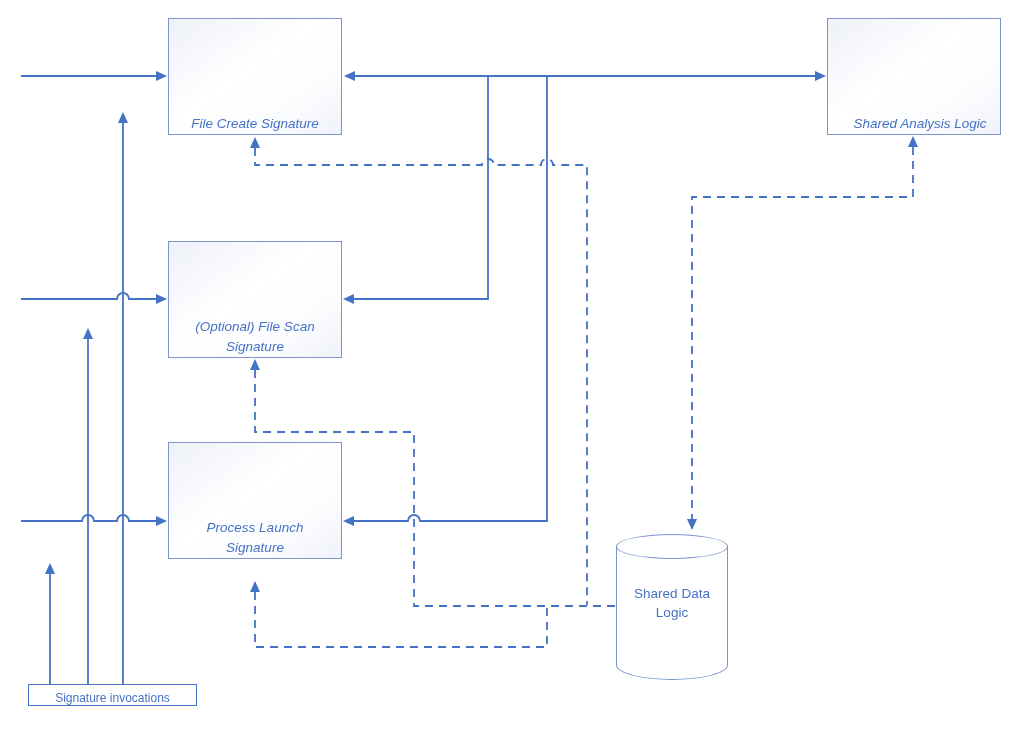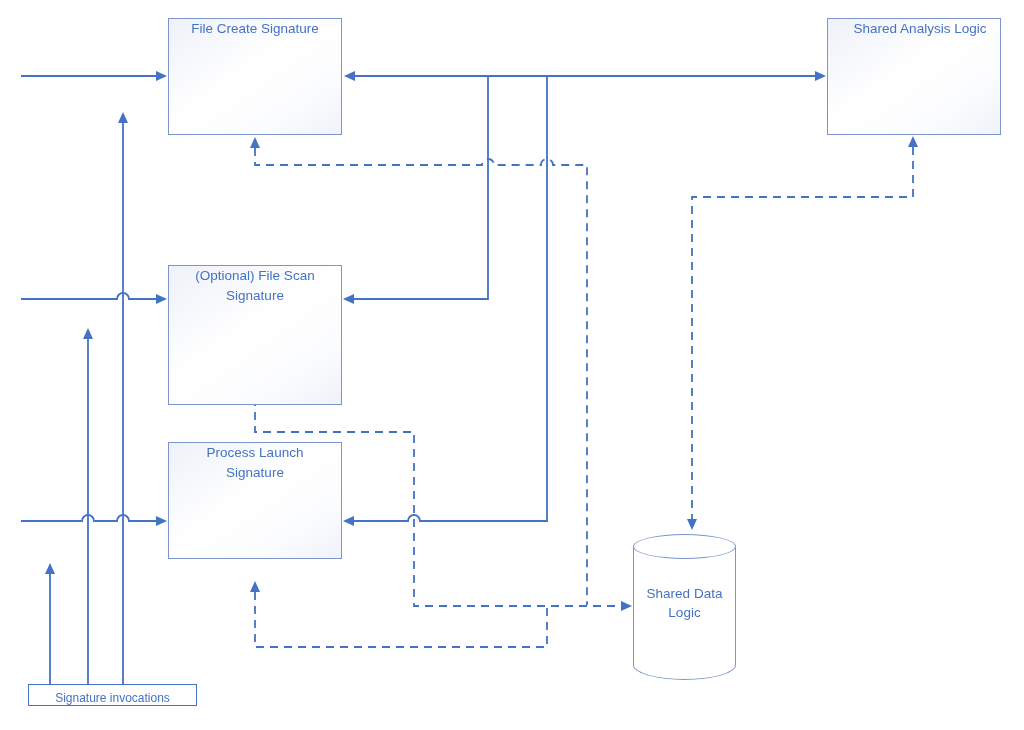--- a/index.html
+++ b/index.html
@@ -6,28 +6,28 @@
   #canvas{
     position:relative;width:1024px;height:730px;background:#ffffff;overflow:hidden;
     font-family:"Liberation Sans",sans-serif;
   }
   #edges{position:absolute;left:0;top:0;width:1024px;height:730px;pointer-events:none;}
   .node{
     position:absolute;box-sizing:border-box;
     border:1.4px solid #7c95cd;
     background:linear-gradient(145deg,#eef1f9 0%,#ffffff 45%,#fbfcfe 75%,#eff2f9 100%);
     color:#4472c4;
-    display:flex;align-items:flex-start;justify-content:center;text-align:center;
-    font-size:13.5px;line-height:20px;
+    display:flex;align-items:flex-end;justify-content:center;text-align:center;
+    font-size:13.5px;line-height:20px;font-style:italic;
   }
   #node-file-create   {left:168px;top:18px; width:174px;height:117px;}
   #node-shared-analysis{left:827px;top:18px; width:174px;height:117px;padding-left:12px;}
-  #node-file-scan     {left:168px;top:241px;width:174px;height:140px;margin-top:24px;}
+  #node-file-scan     {left:168px;top:241px;width:174px;height:117px;}
   #node-process-launch{left:168px;top:442px;width:174px;height:117px;}
-  .cylinder{position:absolute;left:633px;top:534px;width:103px;height:146px;}
+  .cylinder{position:absolute;left:616px;top:534px;width:112px;height:146px;}
   .cyl-body{
     position:absolute;box-sizing:border-box;left:0;top:12px;width:100%;height:134px;
     border:1.4px solid #7c95cd;border-top:none;background:#ffffff;
     border-radius:0 0 50% 50% / 0 0 15px 15px;
     color:#4472c4;font-size:13.5px;line-height:19px;text-align:center;
     padding-top:38px;
   }
   .cyl-top{
     position:absolute;box-sizing:border-box;left:0;top:0;width:100%;height:25px;
     border:1.4px solid #7c95cd;border-radius:50%;background:transparent;

